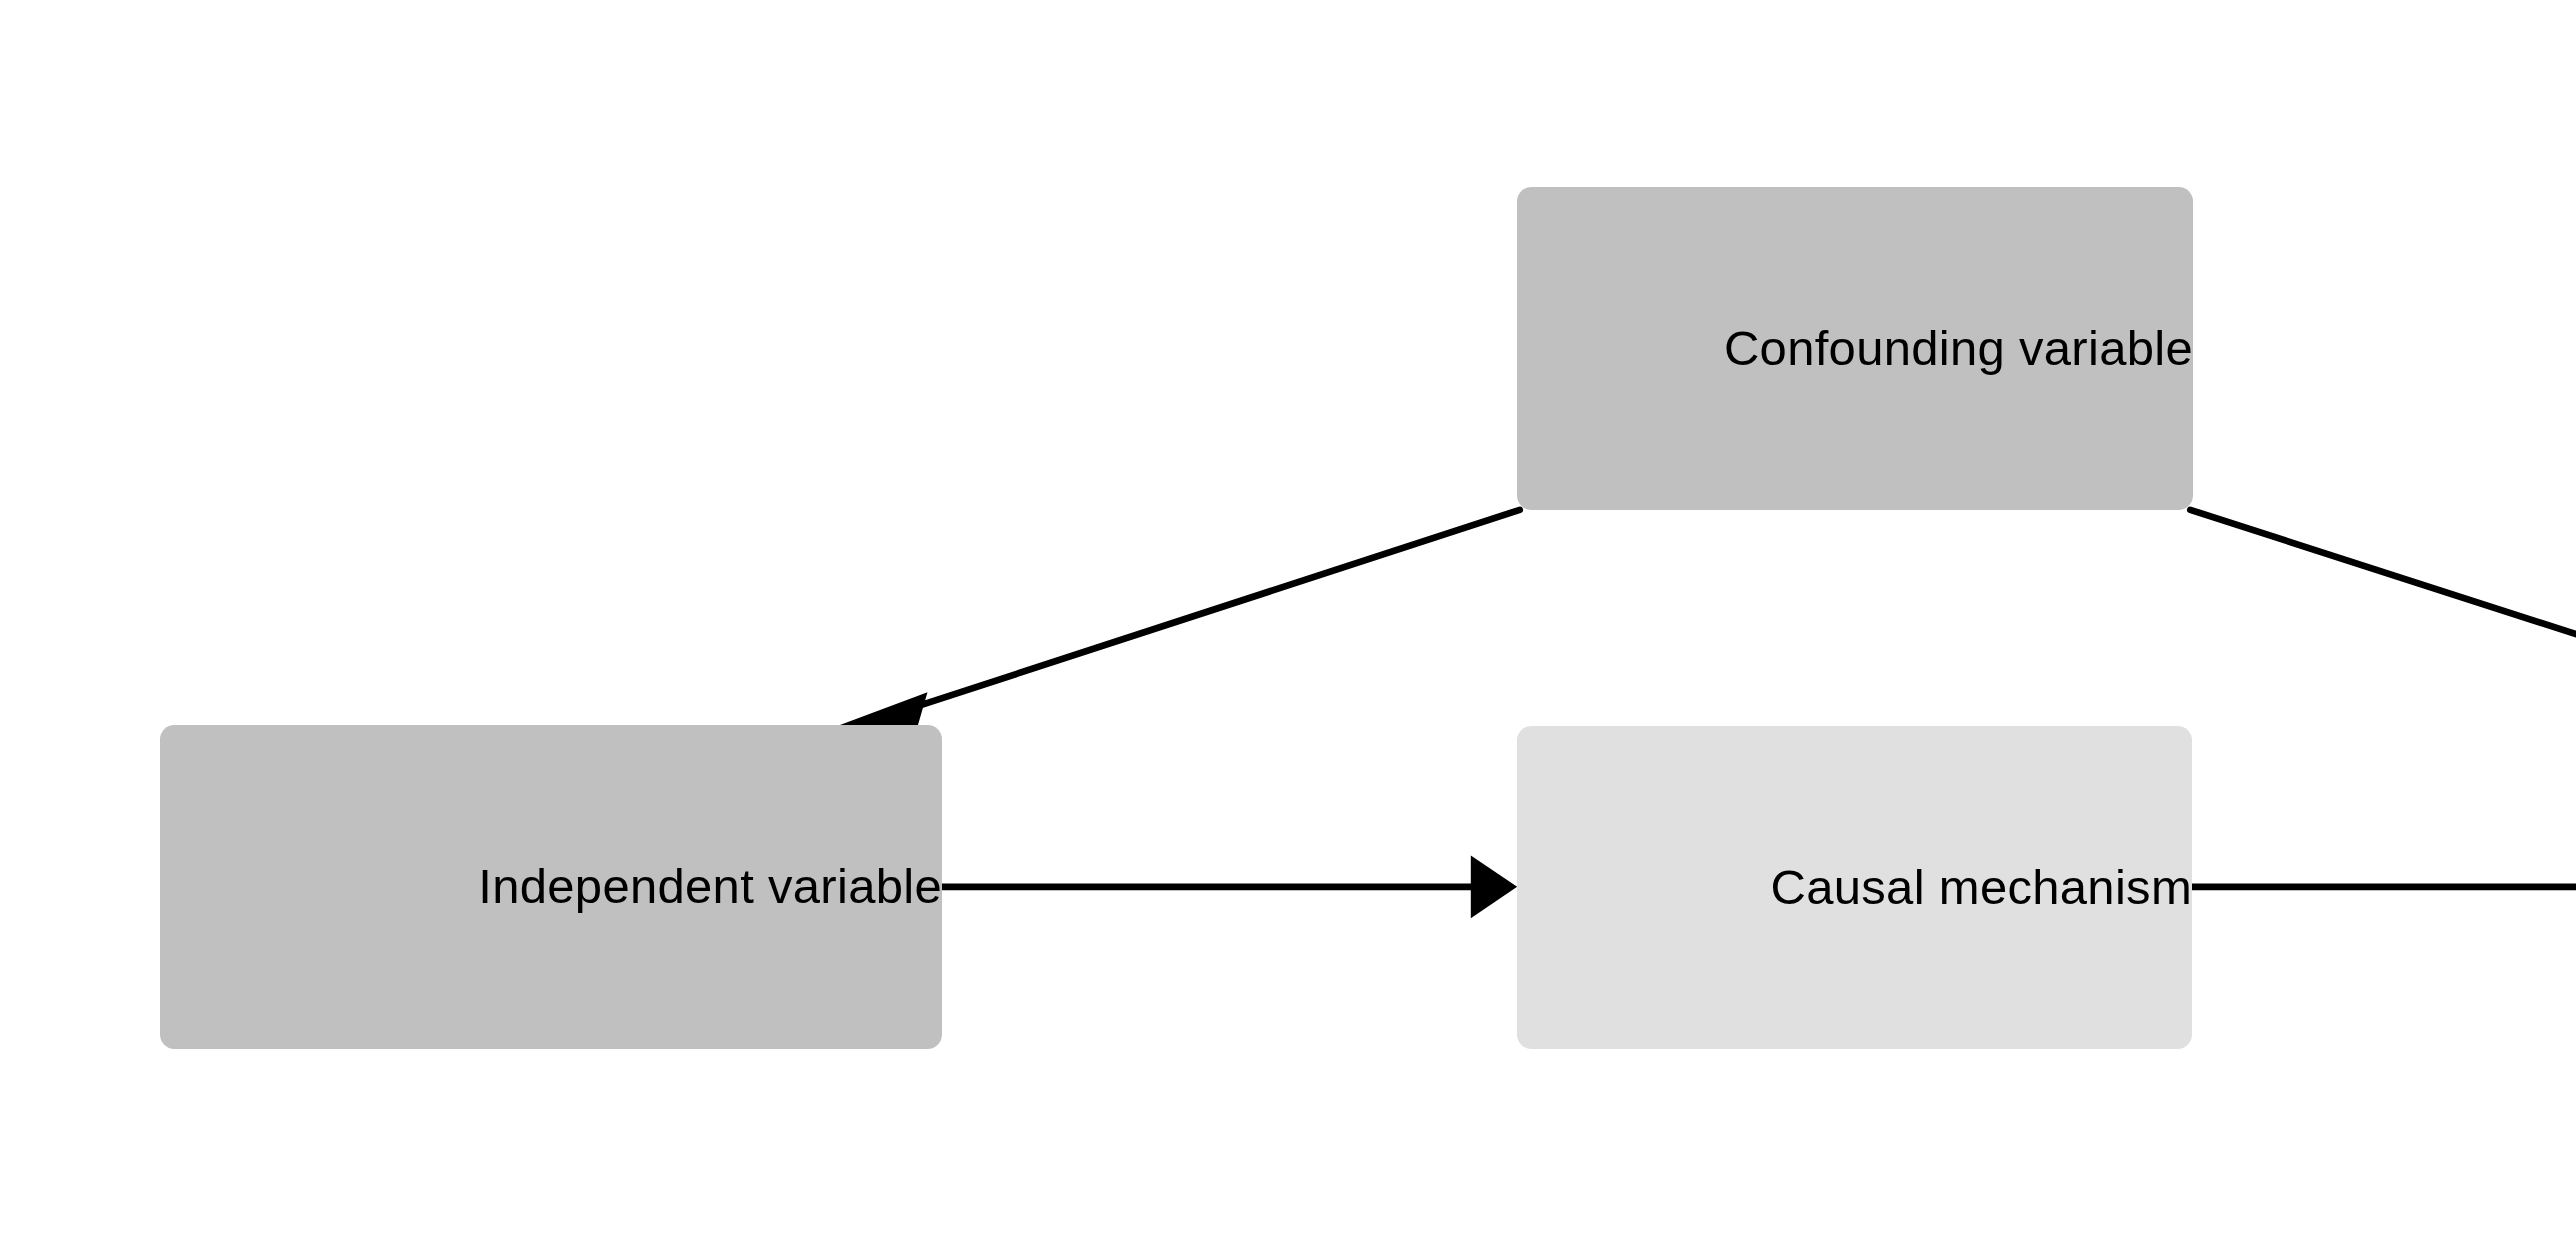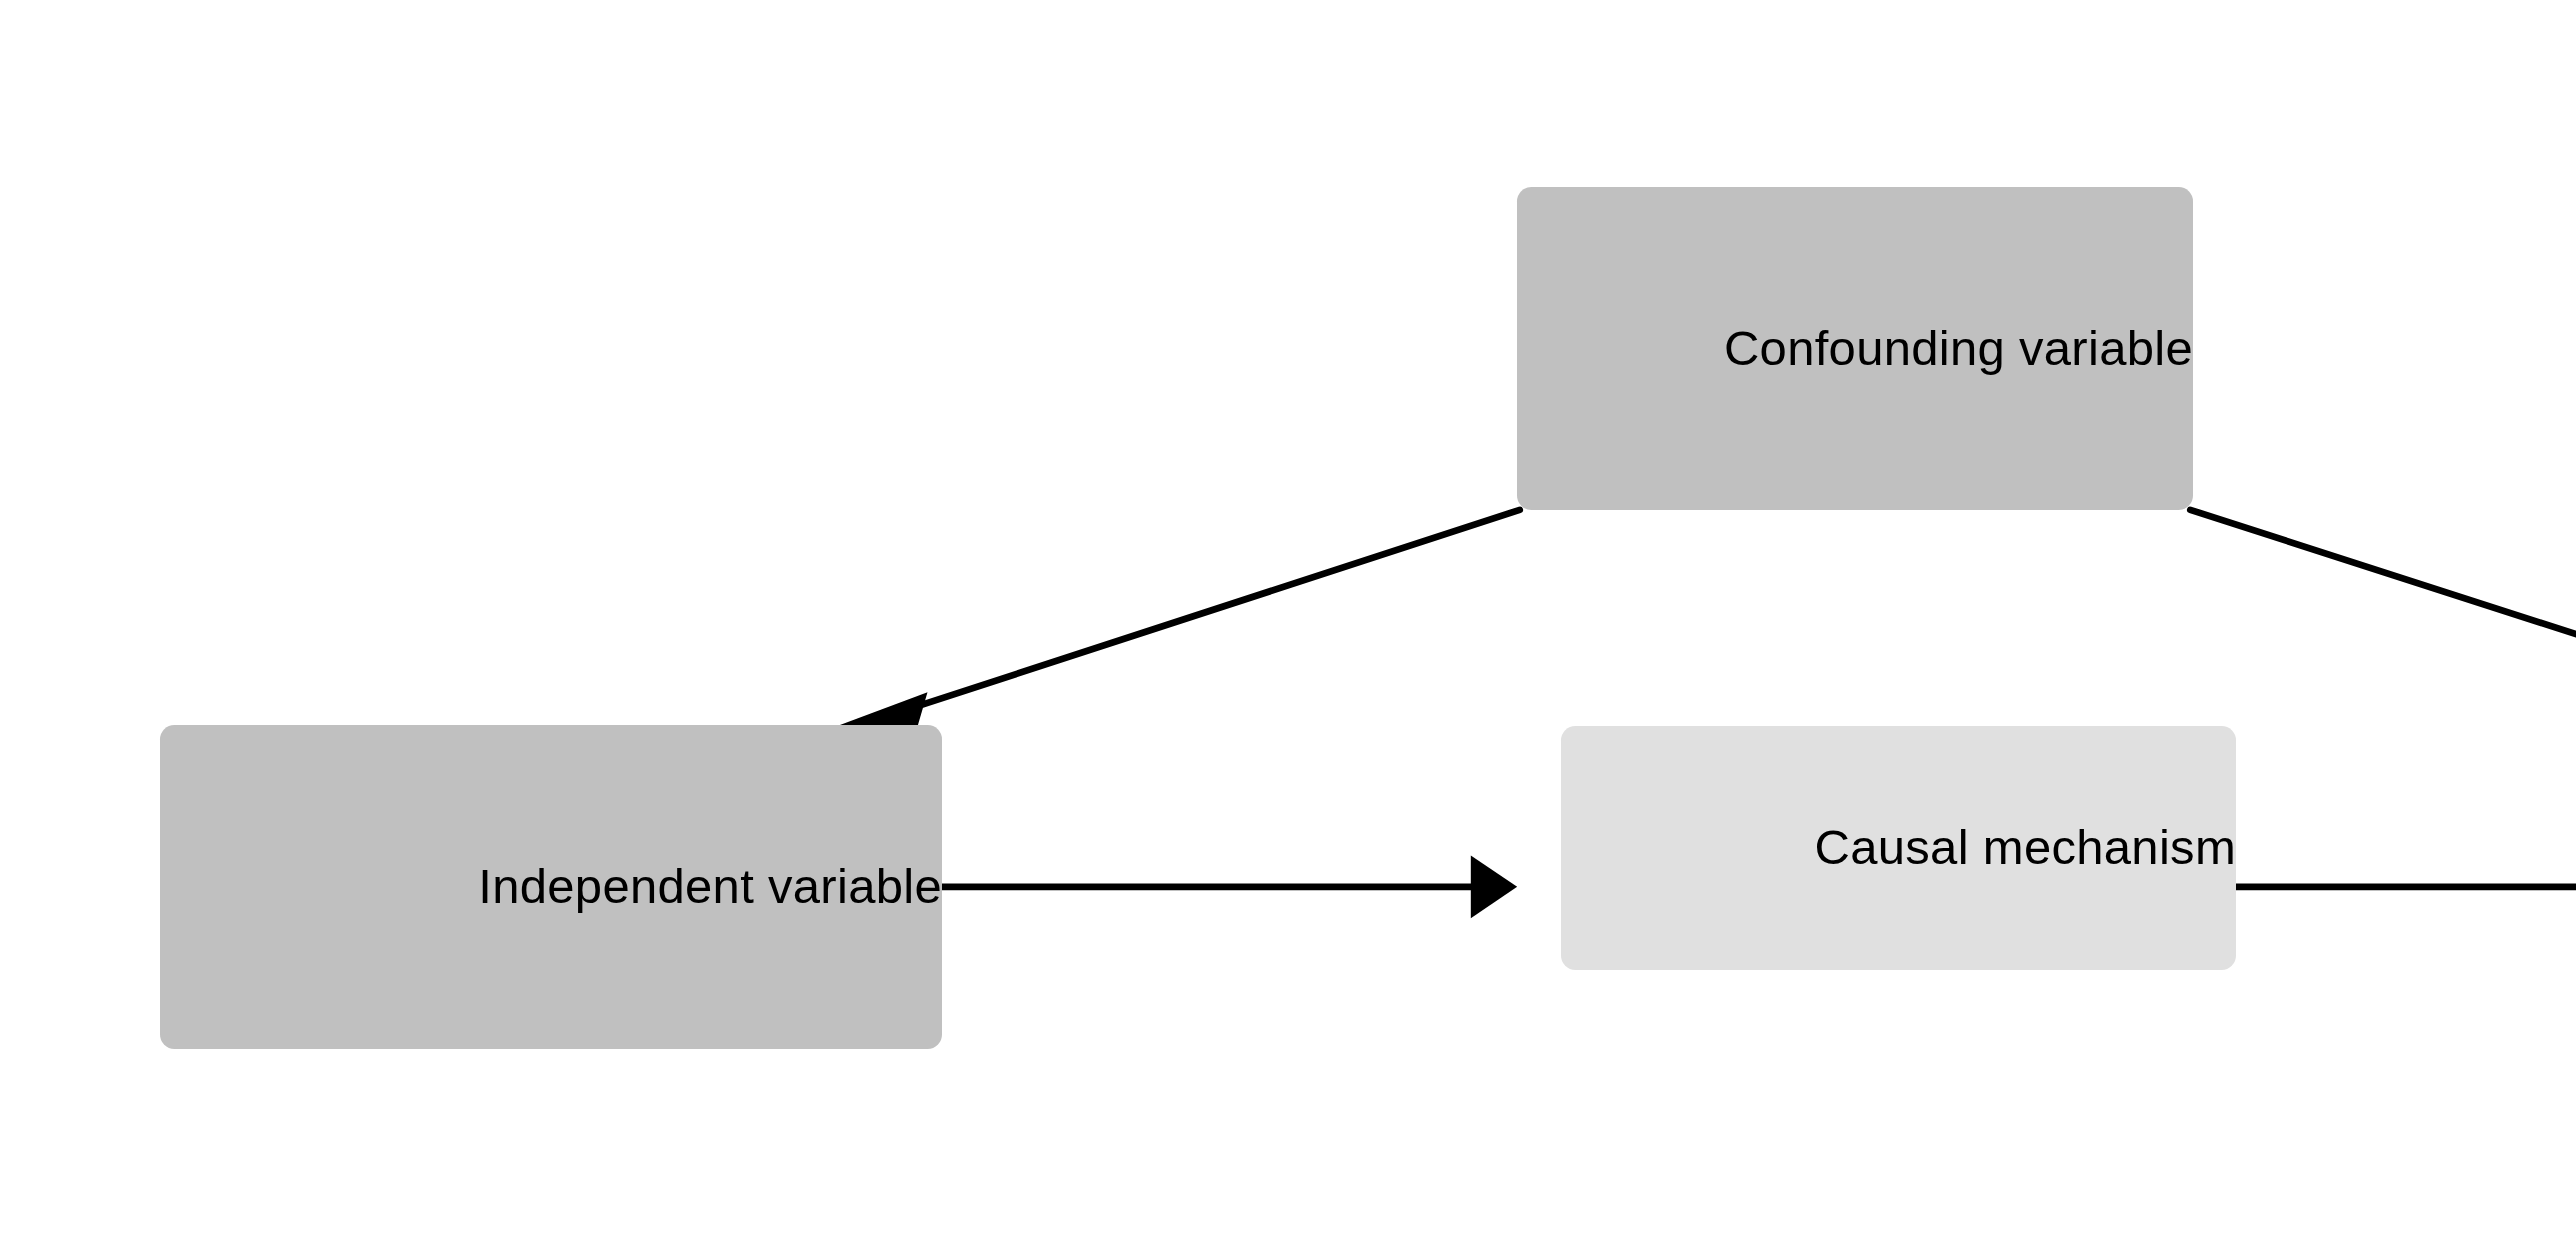--- a/index.html
+++ b/index.html
@@ -43,21 +43,21 @@
     line-height: 1.1;
     color: #000000;
     letter-spacing: 0.3px;
     text-align: center;
     white-space: nowrap;
     user-select: none;
   }
   
   #node-confounding { left: 1517px; top: 187px;  width: 676px; height: 323px; }
   #node-independent { left: 160px;  top: 725px; width: 782px; height: 324px; }
-  #node-mechanism   { left: 1517px; top: 726px; width: 675px; height: 244px; margin-left: 44px; }
+  #node-mechanism   { left: 1517px; top: 726px; width: 675px; height: 323px; }
 </style>
 </head>
 <body>
 
 <div id="canvas" style="background: rgb(255, 255, 255);">
 
   <svg class="edge-layer" viewBox="0 0 7200 2400" width="3709" height="1236" xmlns="http://www.w3.org/2000/svg">
 
     <g>
       <line x1="2950" y1="990" x2="1760" y2="1378" stroke="#000000" stroke-width="13" stroke-linecap="round"></line>

